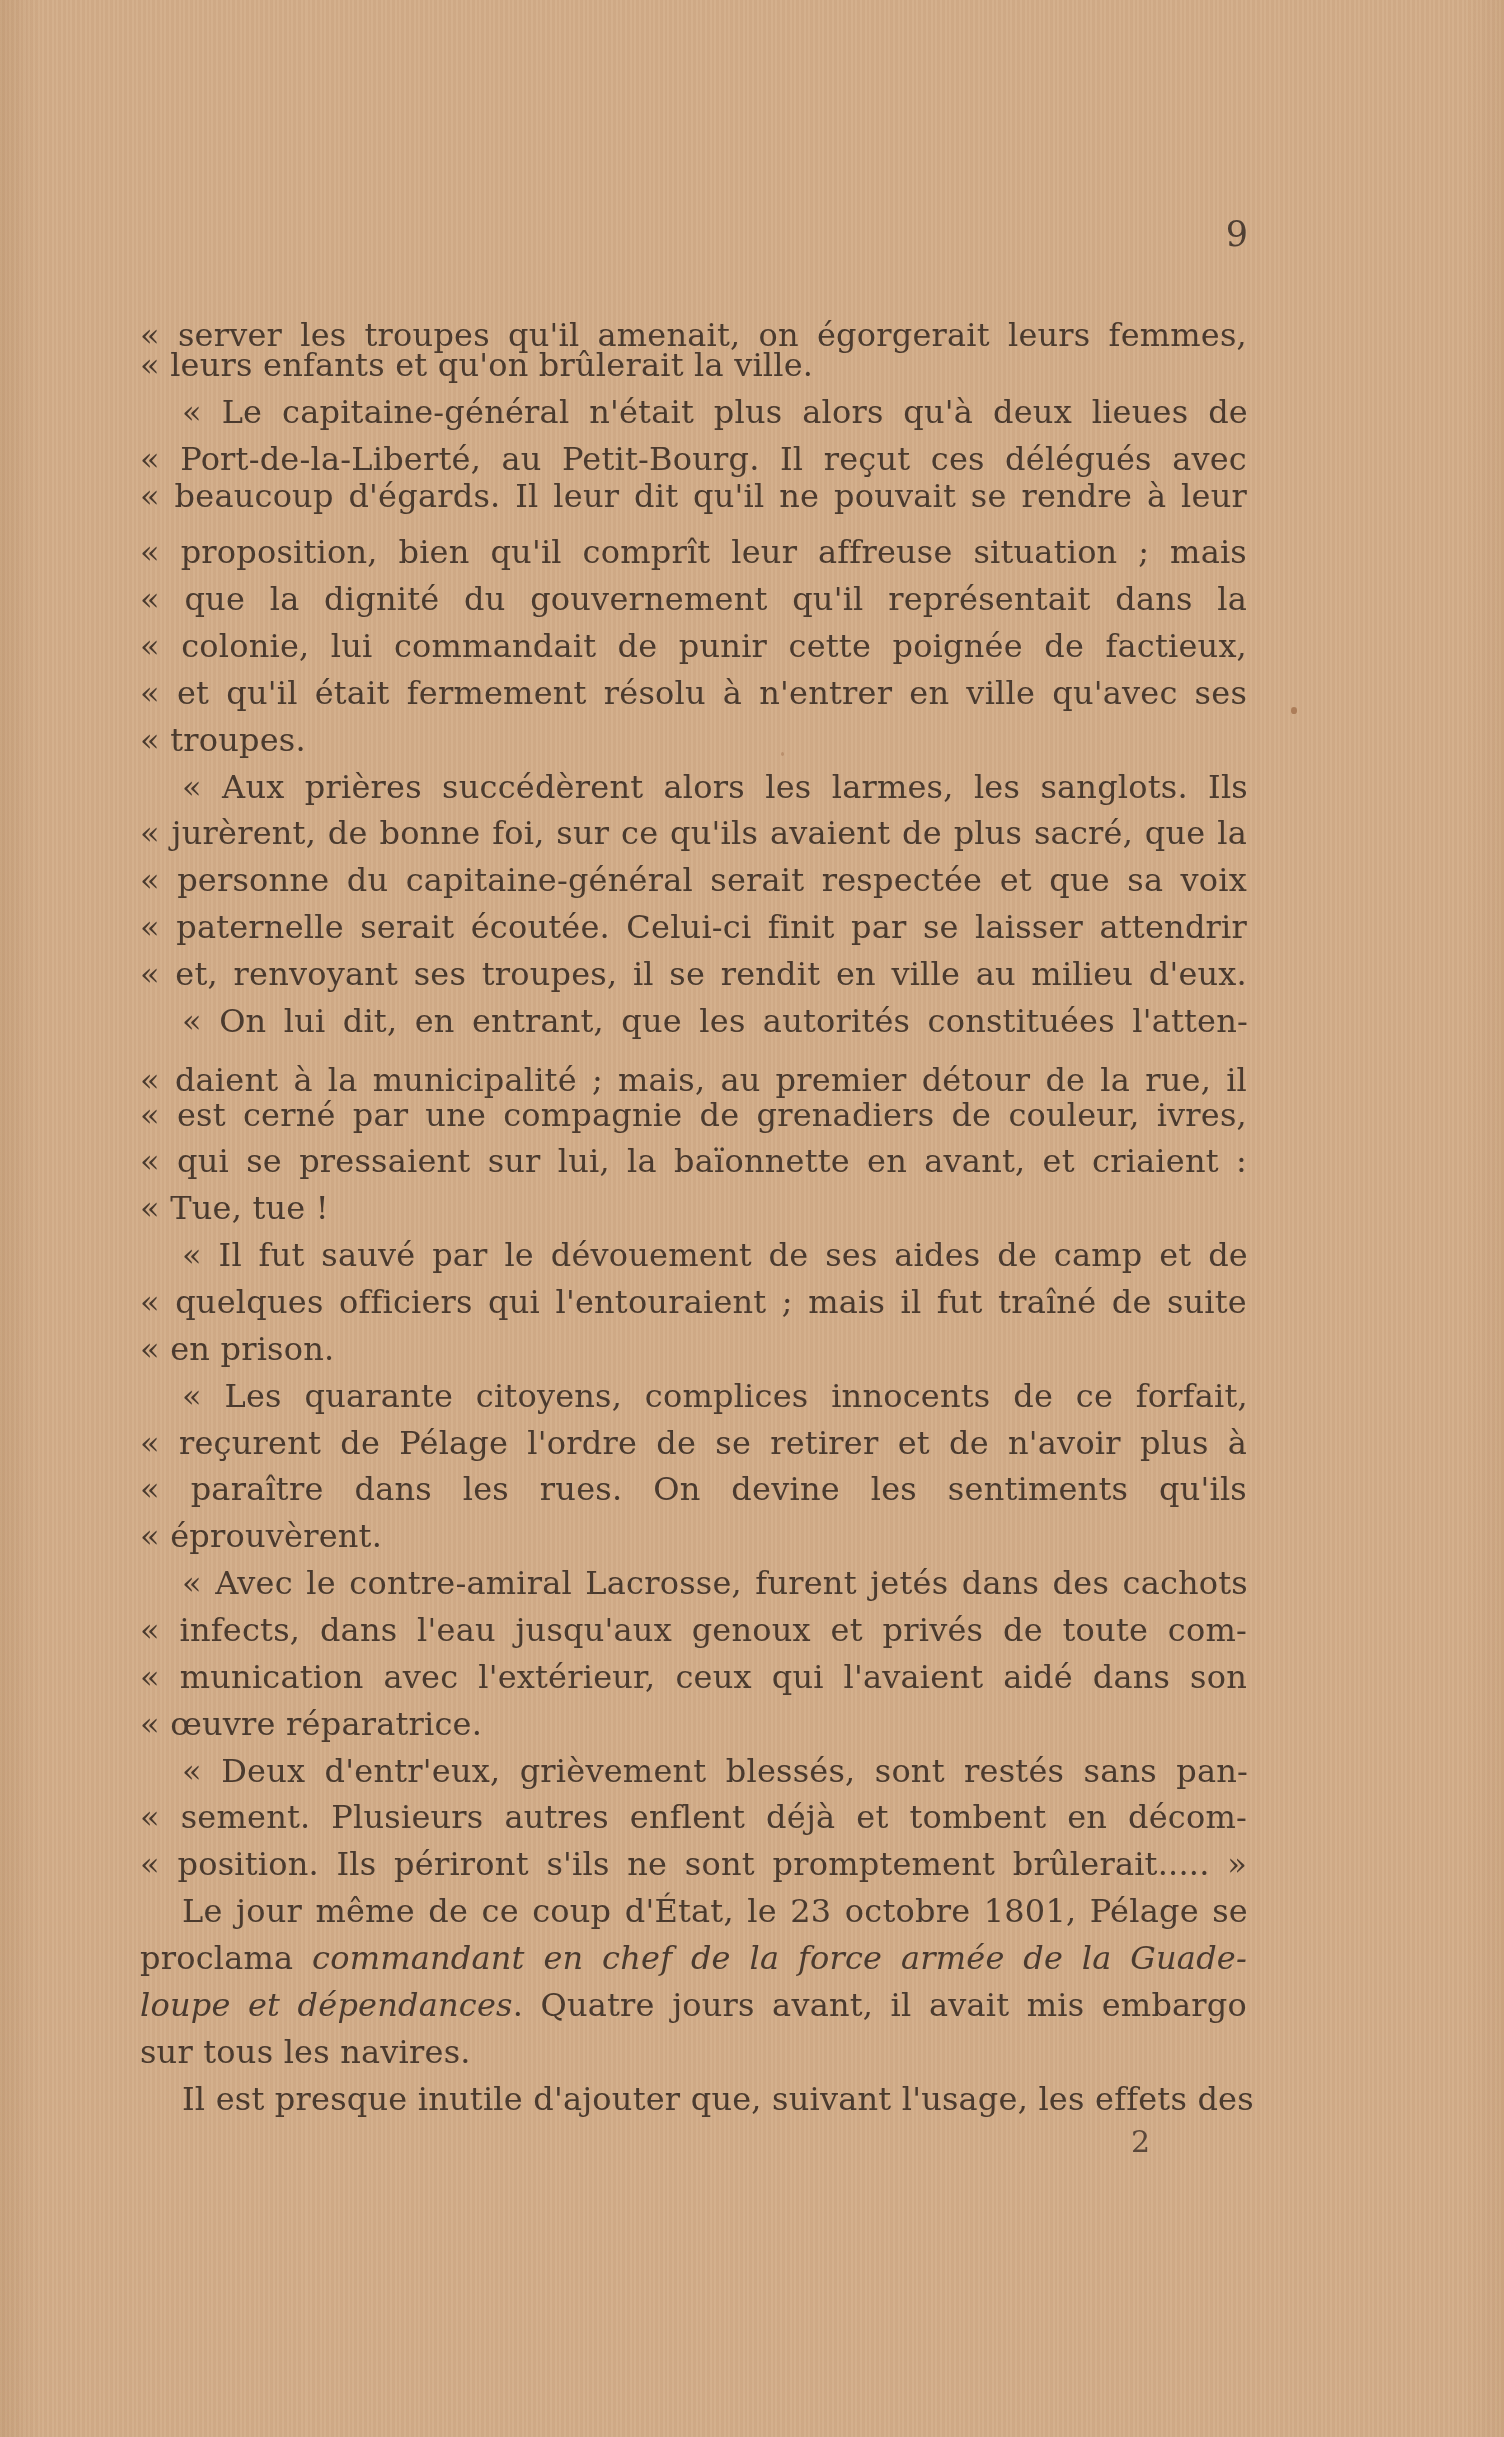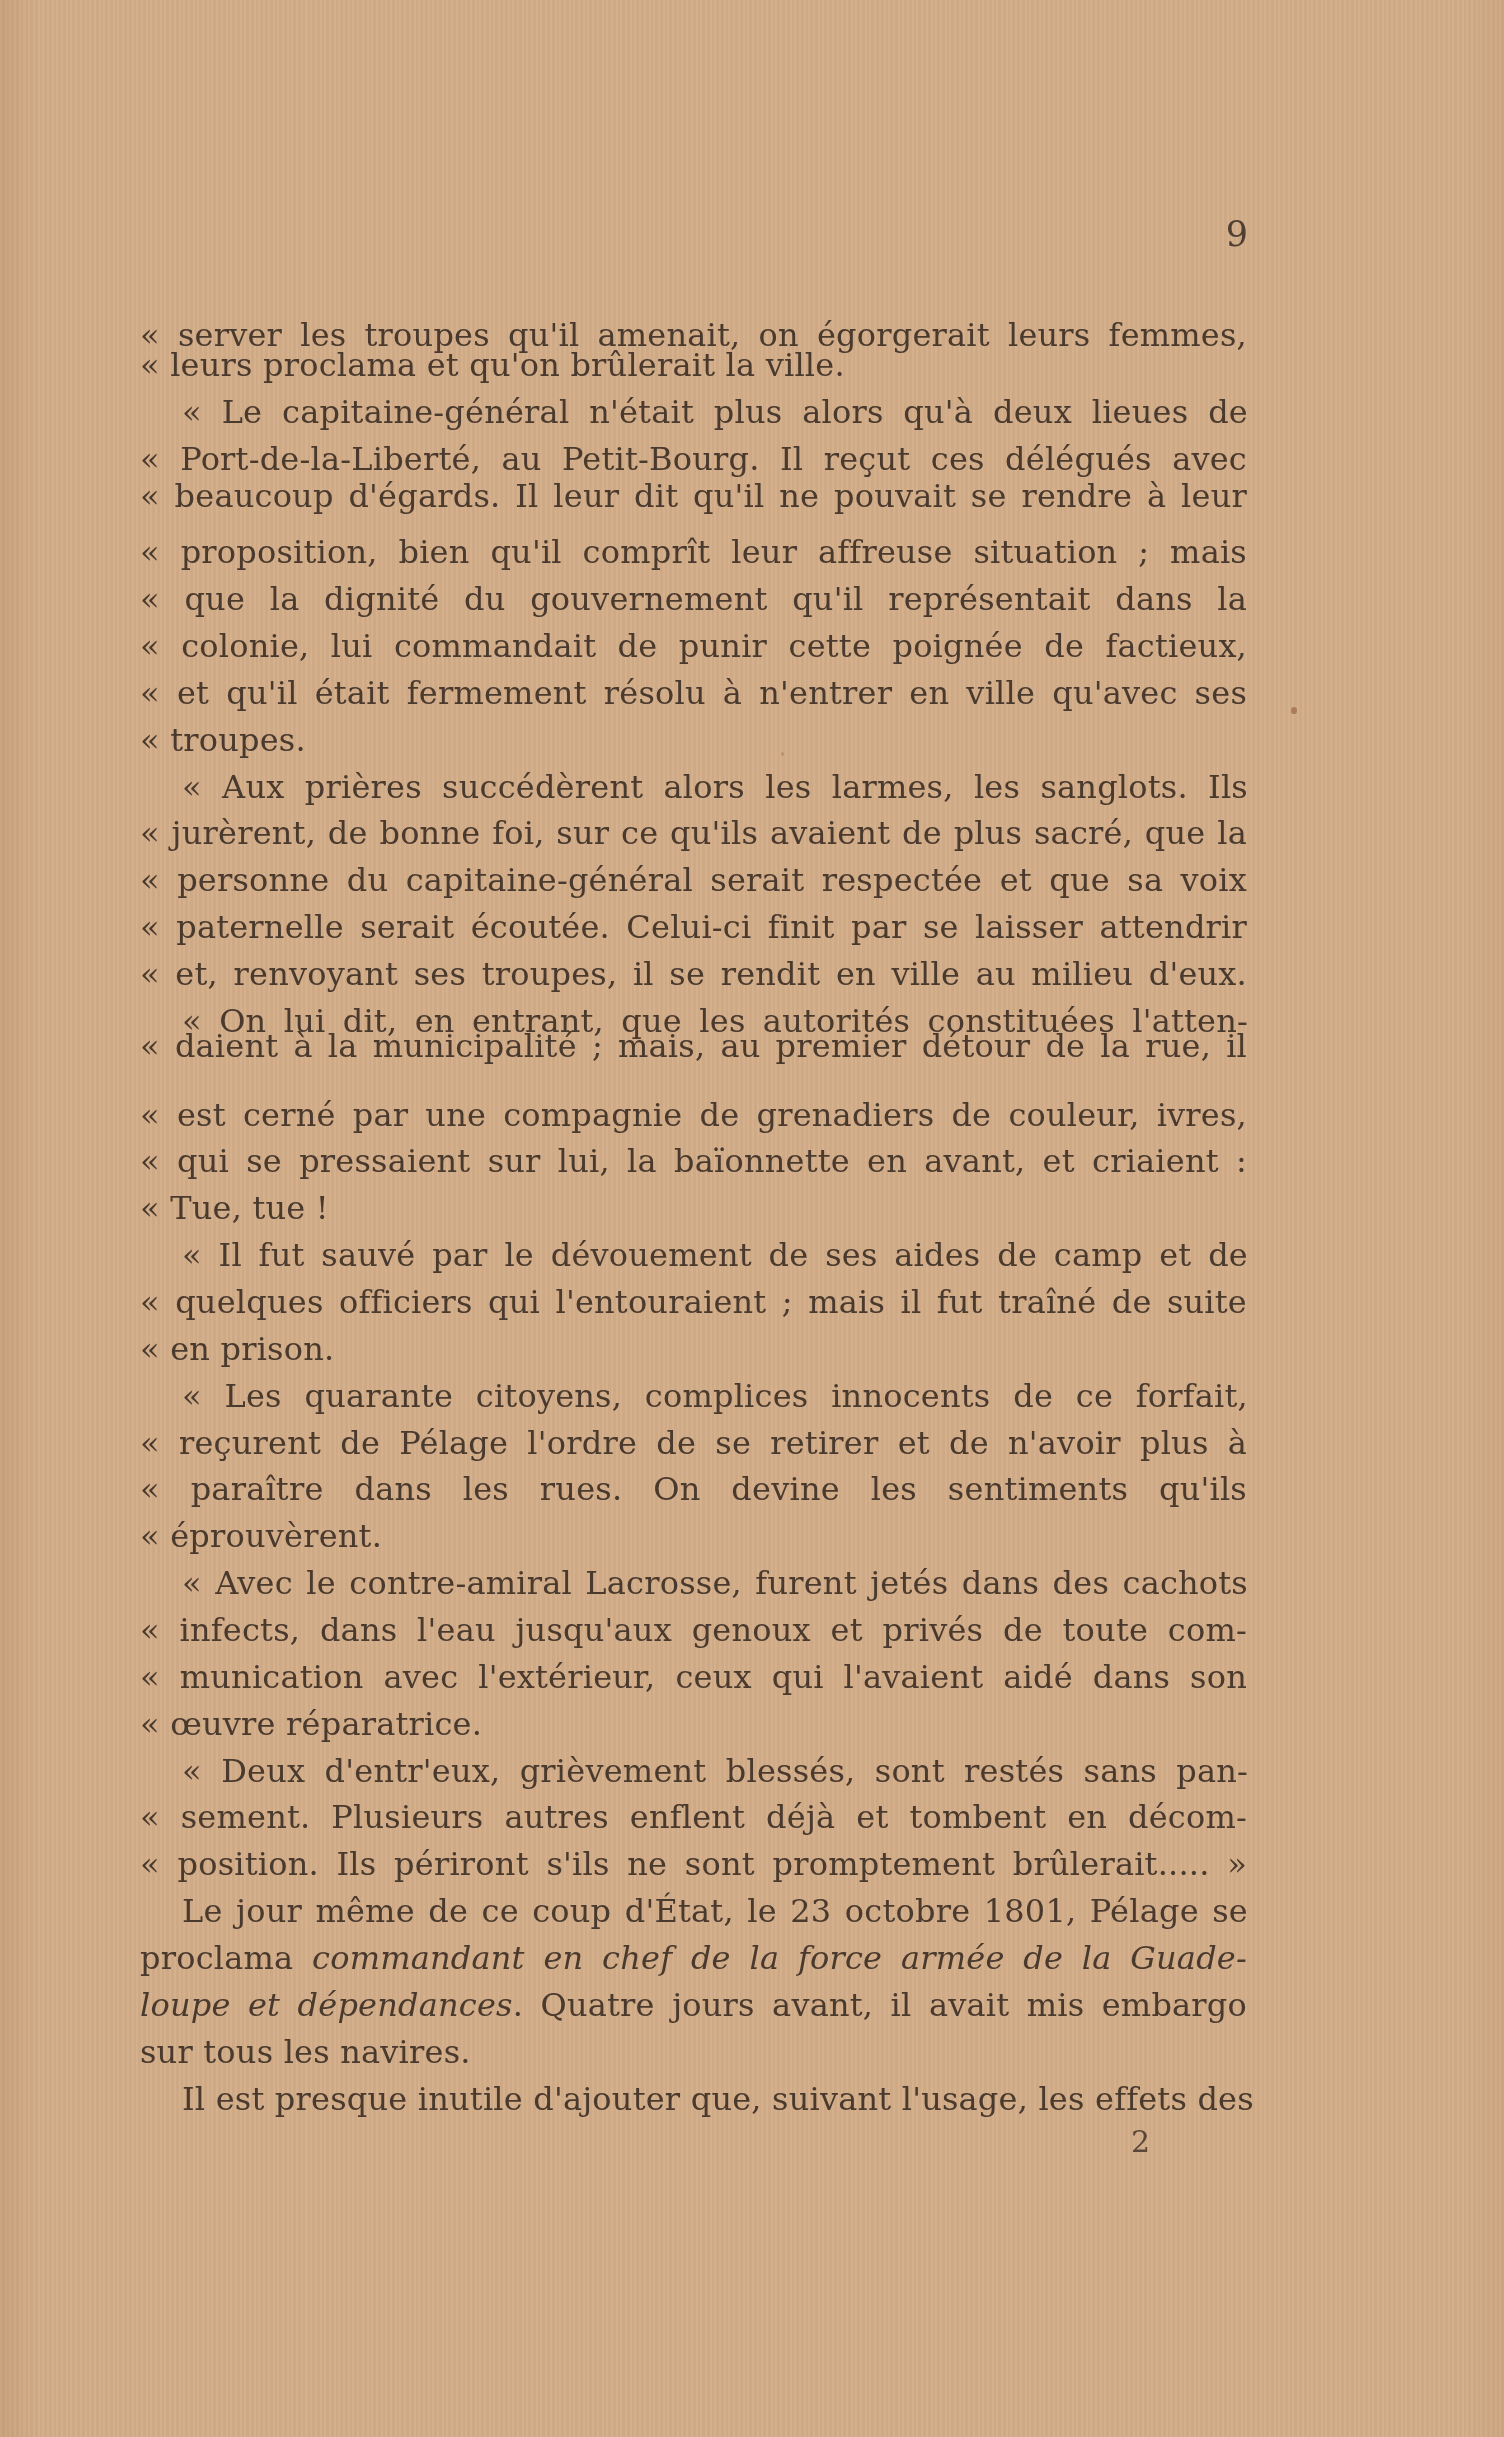--- a/index.html
+++ b/index.html
@@ -45,36 +45,36 @@
 </head>
 <body>
 
 <div class="page">
   <div class="running-head">
     <span class="page-number">9</span>
   </div>
 
   <div class="body-text" id="body-text">
       <div class="line" style="top: 17px;">« server les troupes qu'il amenait, on égorgerait leurs femmes,</div>
-      <div class="line last" style="top: 47px;">« leurs proclama et qu'on brûlerait la ville.</div>
+      <div class="line last" style="top: 47px;">« leurs enfants et qu'on brûlerait la ville.</div>
       <div class="line indent" style="top: 94px;">« Le capitaine-général n'était plus alors qu'à deux lieues de</div>
       <div class="line" style="top: 141px;">« Port-de-la-Liberté, au Petit-Bourg. Il reçut ces délégués avec</div>
       <div class="line" style="top: 178px;">« beaucoup d'égards. Il leur dit qu'il ne pouvait se rendre à leur</div>
       <div class="line" style="top: 234px;">« proposition, bien qu'il comprît leur affreuse situation ; mais</div>
       <div class="line" style="top: 281px;">« que la dignité du gouvernement qu'il représentait dans la</div>
       <div class="line" style="top: 328px;">« colonie, lui commandait de punir cette poignée de factieux,</div>
       <div class="line" style="top: 375px;">« et qu'il était fermement résolu à n'entrer en ville qu'avec ses</div>
       <div class="line last" style="top: 422px;">« troupes.</div>
       <div class="line indent" style="top: 469px;">« Aux prières succédèrent alors les larmes, les sanglots. Ils</div>
       <div class="line" style="top: 515px;">« jurèrent, de bonne foi, sur ce qu'ils avaient de plus sacré, que la</div>
       <div class="line" style="top: 562px;">« personne du capitaine-général serait respectée et que sa voix</div>
       <div class="line" style="top: 609px;">« paternelle serait écoutée. Celui-ci finit par se laisser attendrir</div>
       <div class="line" style="top: 656px;">« et, renvoyant ses troupes, il se rendit en ville au milieu d'eux.</div>
       <div class="line indent" style="top: 703px;">« On lui dit, en entrant, que les autorités constituées l'atten-</div>
-      <div class="line" style="top: 728px;">« daient à la municipalité ; mais, au premier détour de la rue, il</div>
+      <div class="line" style="top: 762px;">« daient à la municipalité ; mais, au premier détour de la rue, il</div>
       <div class="line" style="top: 797px;">« est cerné par une compagnie de grenadiers de couleur, ivres,</div>
       <div class="line" style="top: 843px;">« qui se pressaient sur lui, la baïonnette en avant, et criaient :</div>
       <div class="line last" style="top: 890px;">« Tue, tue !</div>
       <div class="line indent" style="top: 937px;">« Il fut sauvé par le dévouement de ses aides de camp et de</div>
       <div class="line" style="top: 984px;">« quelques officiers qui l'entouraient ; mais il fut traîné de suite</div>
       <div class="line last" style="top: 1031px;">« en prison.</div>
       <div class="line indent" style="top: 1078px;">« Les quarante citoyens, complices innocents de ce forfait,</div>
       <div class="line" style="top: 1125px;">« reçurent de Pélage l'ordre de se retirer et de n'avoir plus à</div>
       <div class="line" style="top: 1171px;">« paraître dans les rues. On devine les sentiments qu'ils</div>
       <div class="line last" style="top: 1218px;">« éprouvèrent.</div>

